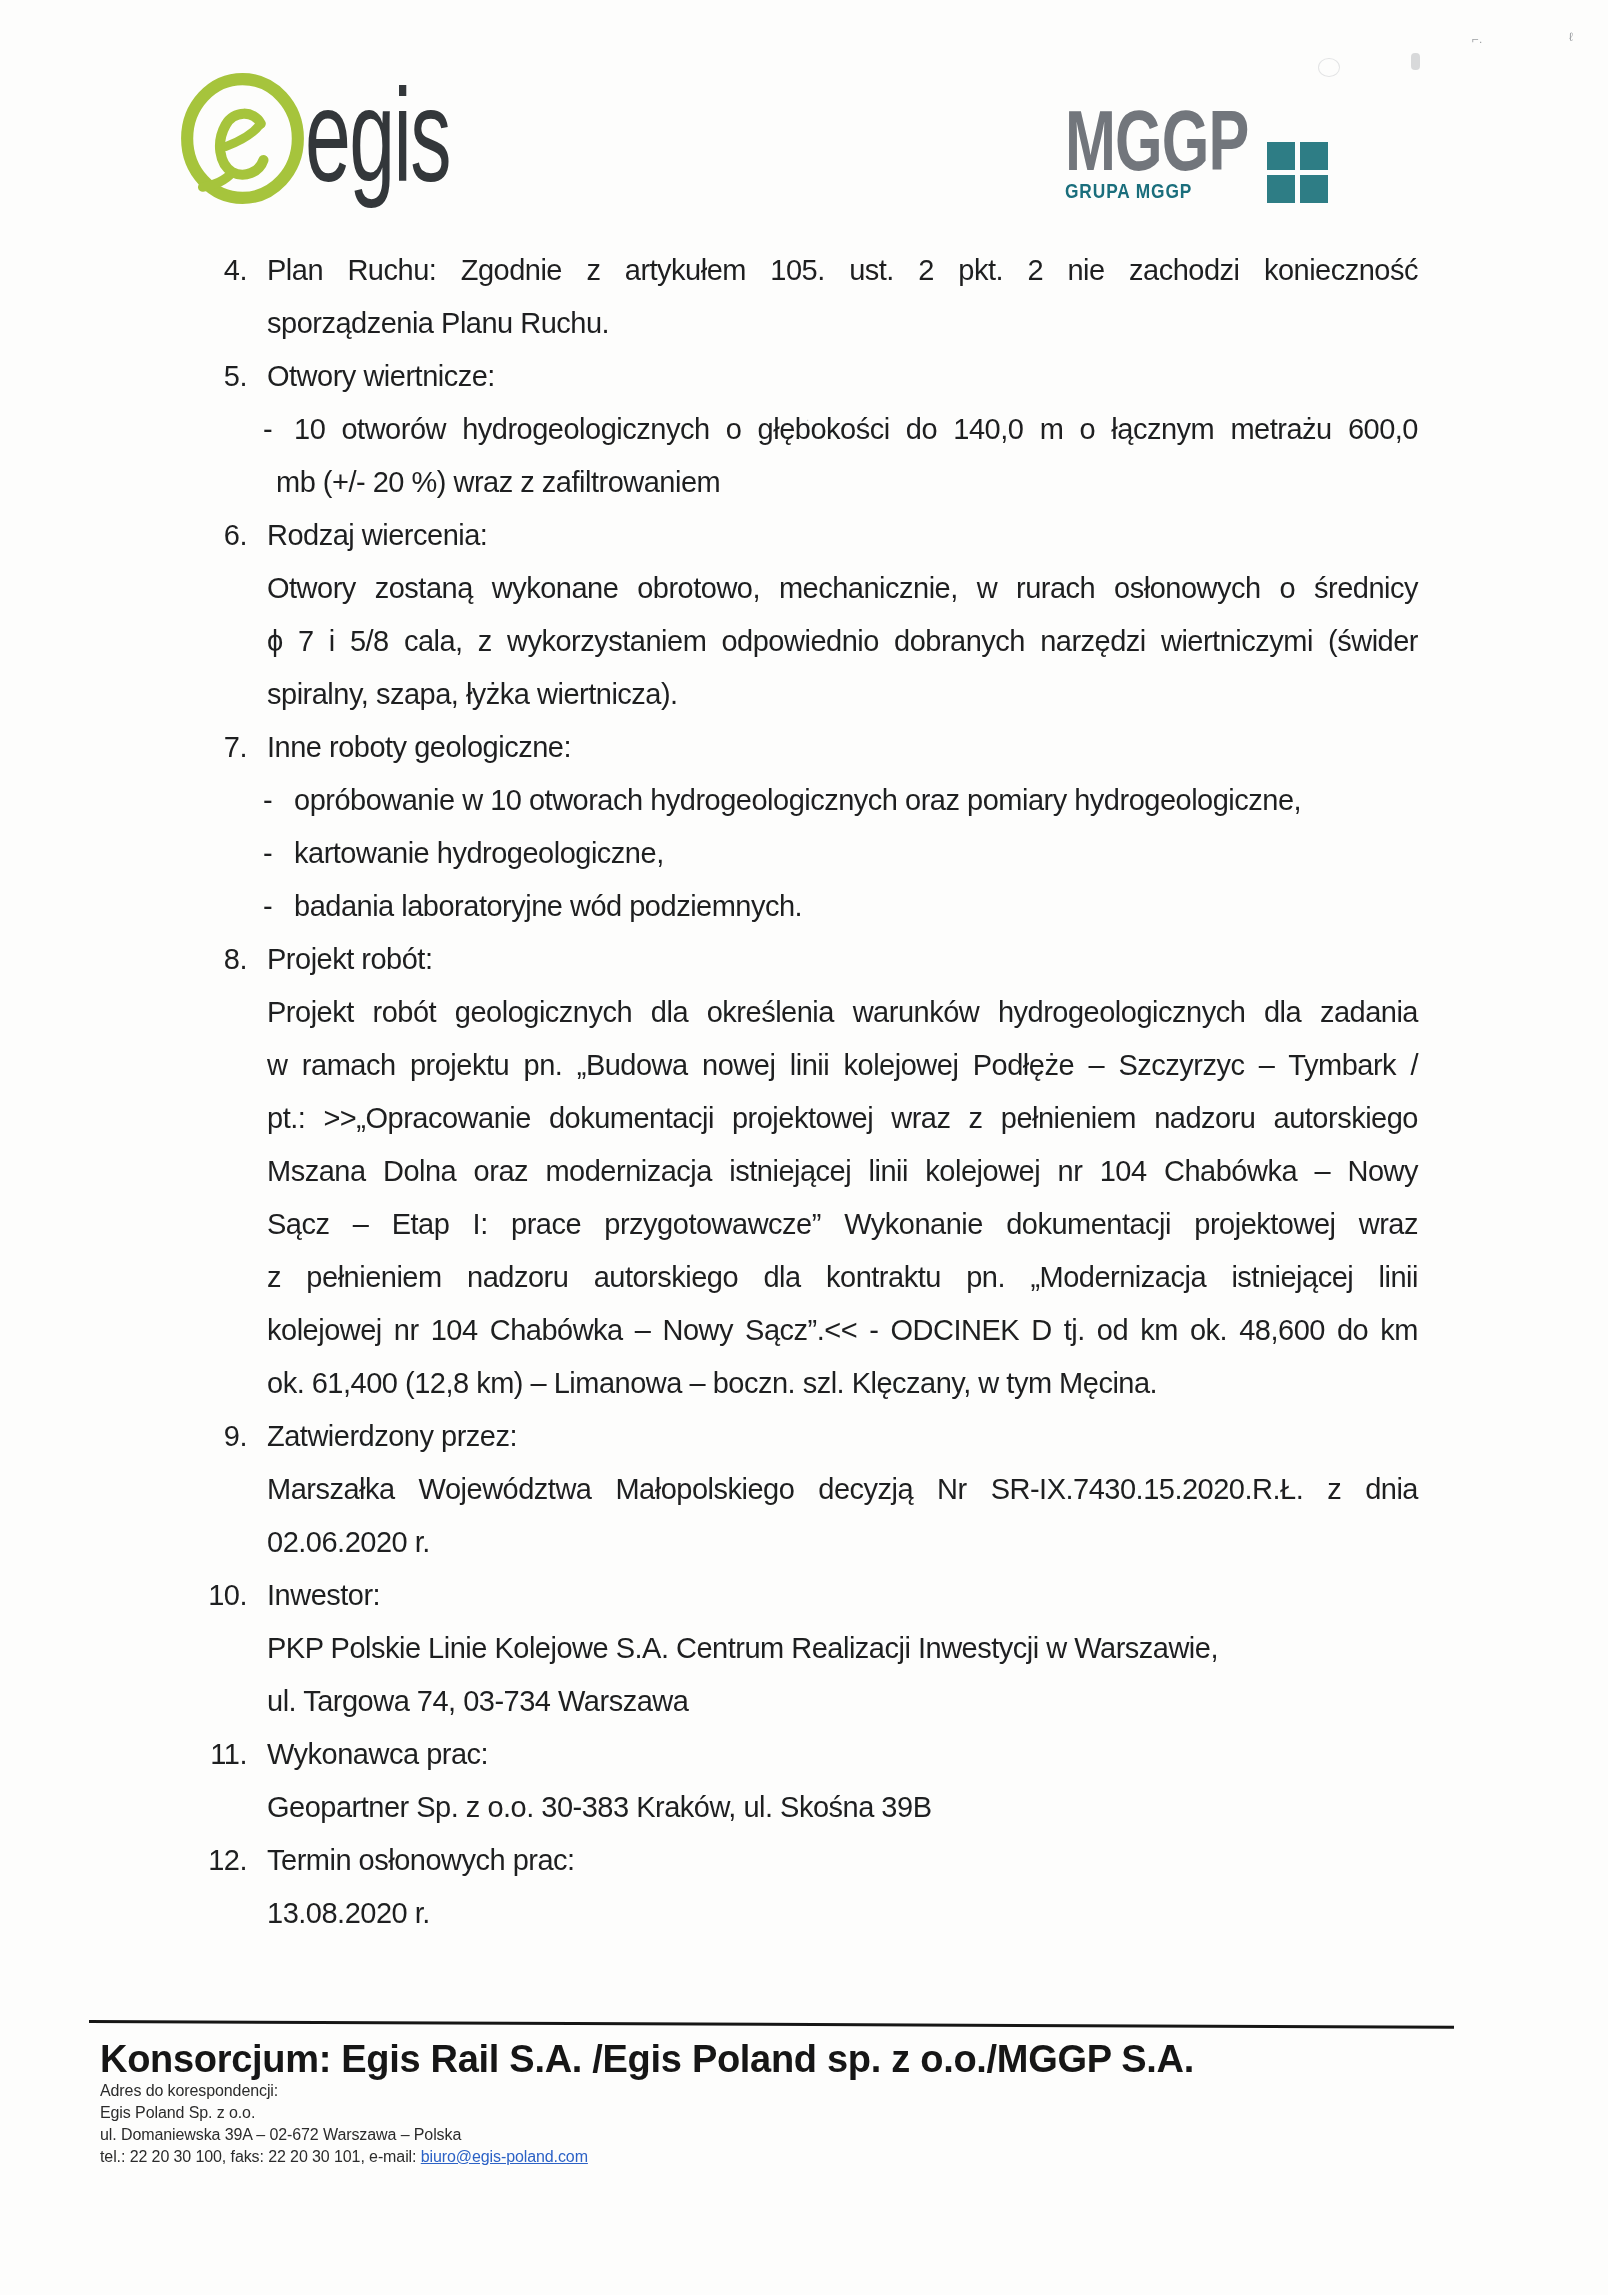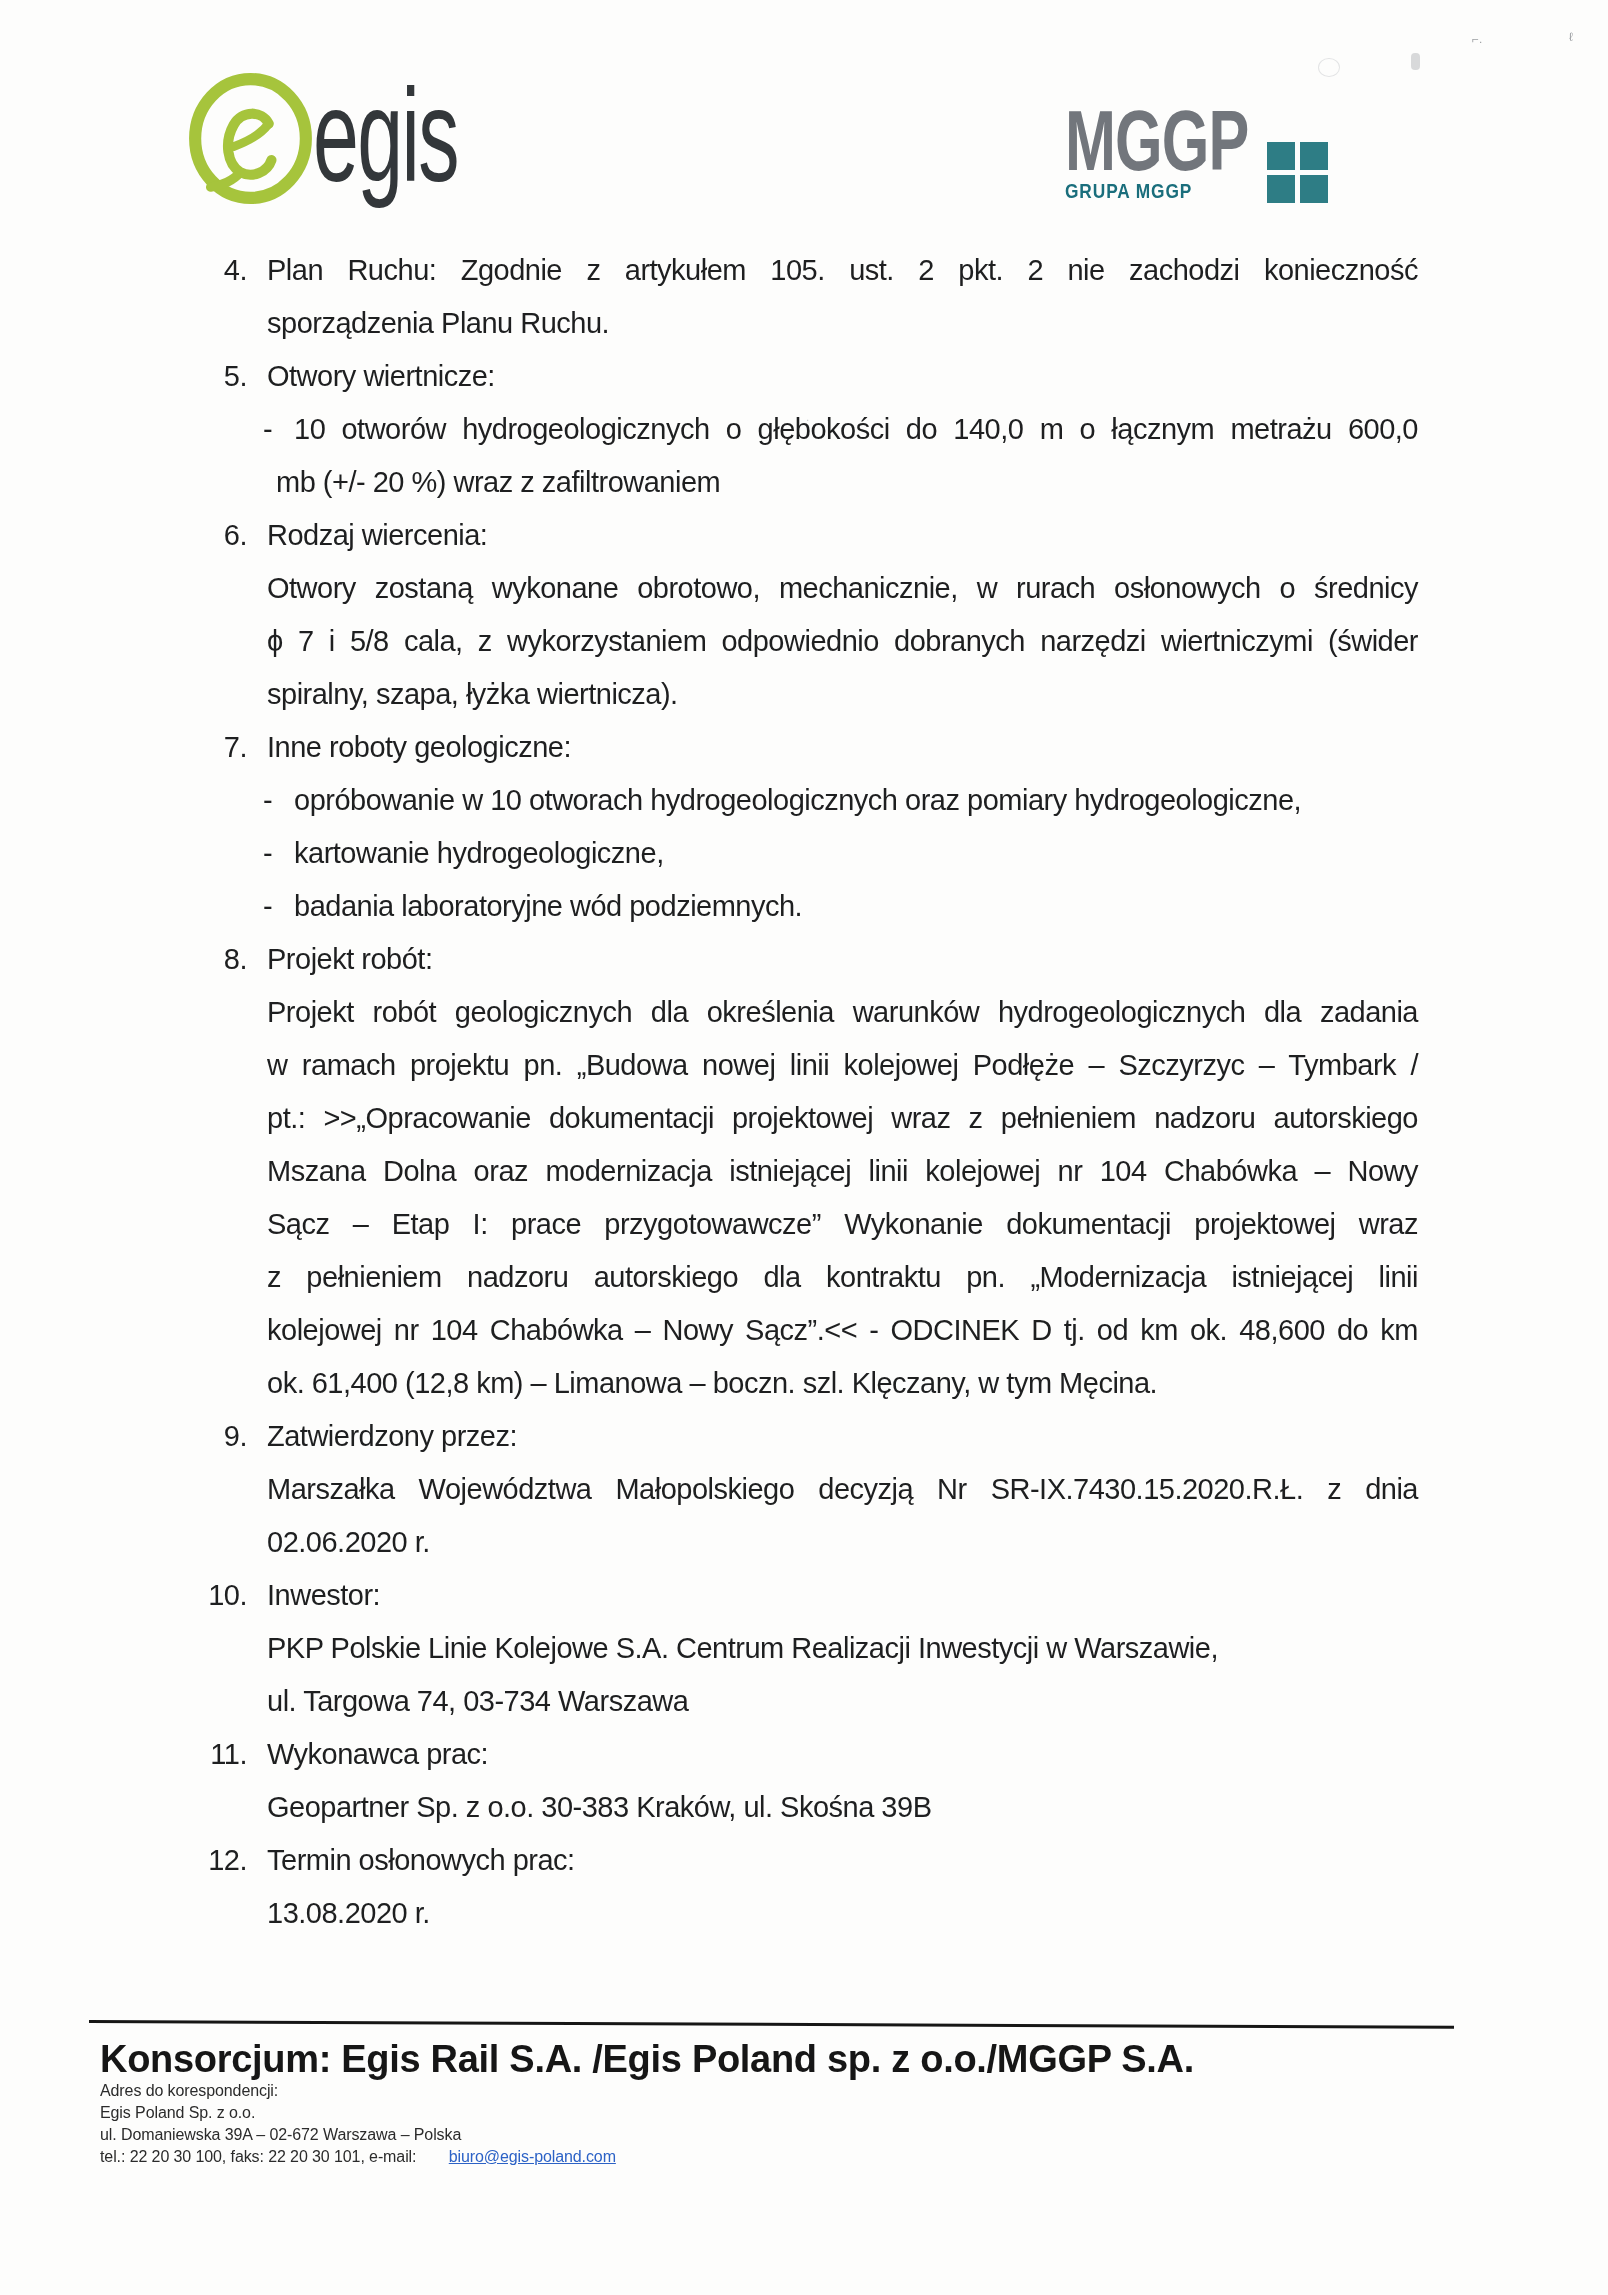--- a/index.html
+++ b/index.html
@@ -4,21 +4,21 @@
 <style>
   html,body{margin:0;padding:0;}
   body{
     width:1608px;height:2295px;background:#fdfdfc;
     font-family:"Liberation Sans","DejaVu Sans",sans-serif;
     position:relative;overflow:hidden;color:#212121;
   }
   #page{position:absolute;inset:0;}
 
   
-  #egis-logo{position:absolute;left:186px;top:71px;width:289px;height:138px;}
+  #egis-logo{position:absolute;left:178px;top:71px;width:289px;height:138px;}
   #egis-mark{position:absolute;left:0;top:0;}
   #egis-word{
     position:absolute;left:127px;top:-0.7px;
     font-size:131px;line-height:131px;font-weight:400;color:#33373a;
     transform:scaleX(0.63);transform-origin:left top;letter-spacing:-2.6px;
   }
   #mggp-logo{position:absolute;left:1065px;top:98px;width:276px;height:112px;}
   #mggp-title{
     position:absolute;left:0;top:0;
     font-size:85px;line-height:85px;font-weight:700;color:#72767c;
@@ -61,21 +61,21 @@
   }
   #footer-consortium{
     position:absolute;left:100px;top:2043px;
     font-size:38px;line-height:33px;font-weight:700;color:#161616;letter-spacing:-0.3px;
   }
   #footer-small{
     position:absolute;left:100px;top:2080px;
     font-size:16px;line-height:22px;color:#2b2b2b;letter-spacing:-0.1px;
   }
   #footer-small .frow{white-space:pre;}
-  #email-link{color:#2c62c6;text-decoration:underline;cursor:pointer;margin-left:28px;}
+  #email-link{color:#2c62c6;text-decoration:underline;cursor:pointer;}
 </style>
 </head>
 <body>
 
 <div id="page">
 
   <div id="egis-logo">
     <svg id="egis-mark" width="129" height="135" viewBox="0 0 190 200">
       <ellipse cx="95" cy="100" rx="82" ry="88" fill="none" stroke="#a6c43c" stroke-width="18"></ellipse>
       <path d="M122 78 C112 58 82 58 70 80 C56 105 60 138 80 150 C98 159 120 150 126 132" fill="none" stroke="#a6c43c" stroke-width="15" stroke-linecap="round"></path>

